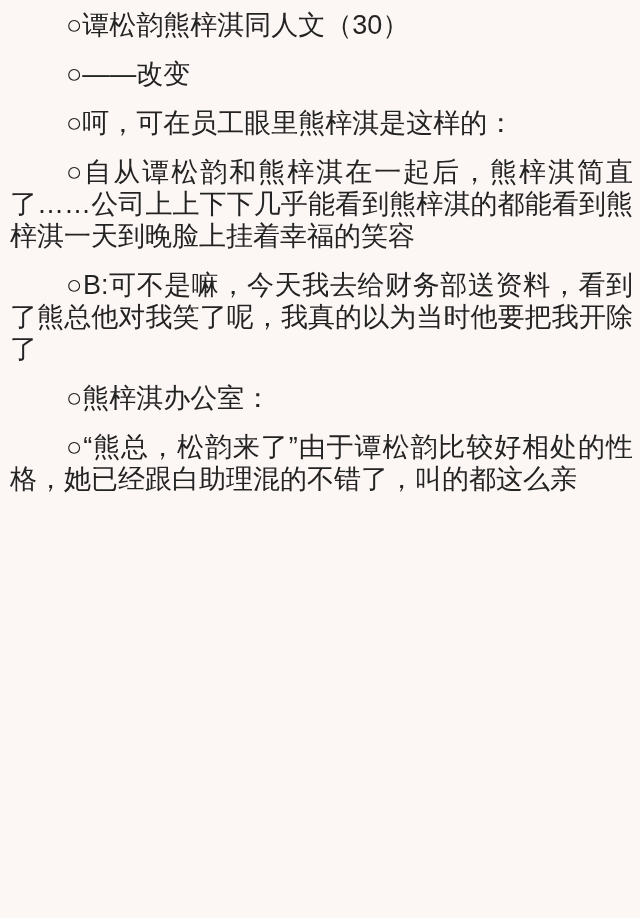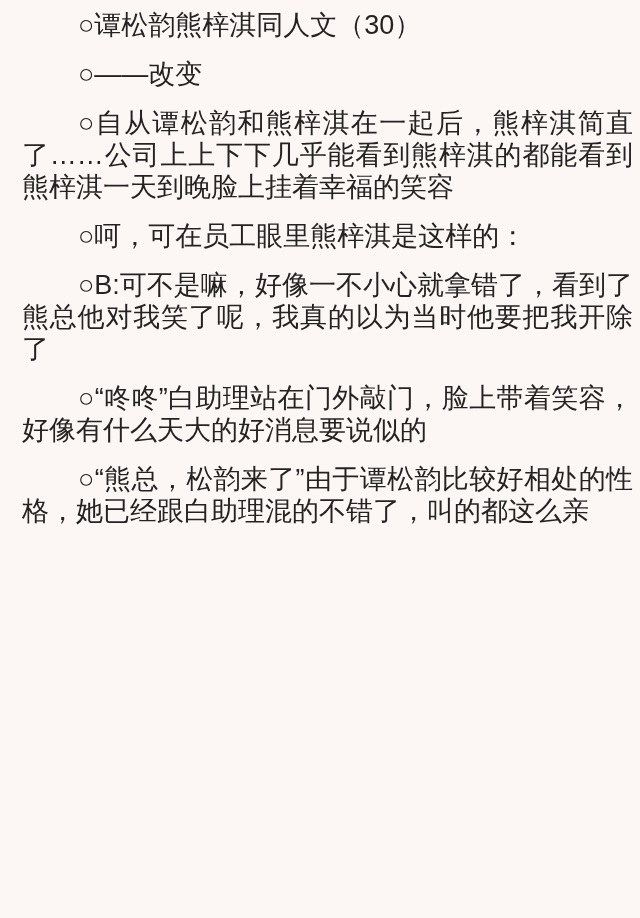--- a/index.html
+++ b/index.html
@@ -18,36 +18,36 @@
     width: 640px;
     height: 918px;
     padding: 9px 7px 0 5px;
     color: #232323;
     font-size: 27px;
     line-height: 32px;
     text-align: justify;
     text-justify: inter-character;
   }
   .doc p {
-    margin: 0 0 17px 17px;
+    margin: 0 0 17px 5px;
     text-indent: 56px;
     word-break: break-all;
   }
   .doc p.divider {
     white-space: nowrap;
     overflow: hidden;
   }
 </style>
 </head>
 <body>
 
 <div class="doc">
   <p>○谭松韵熊梓淇同人文（30）</p>
   <p>○——改变</p>
 
+  <p>○呵，可在员工眼里熊梓淇是这样的：</p>
   <p>○自从谭松韵和熊梓淇在一起后，熊梓淇简直了……公司上上下下几乎能看到熊梓淇的都能看到熊梓淇一天到晚脸上挂着幸福的笑容</p>
-  <p>○呵，可在员工眼里熊梓淇是这样的：</p>
-  <p>○B:可不是嘛，好像一不小心就拿错了，看到了熊总他对我笑了呢，我真的以为当时他要把我开除了</p>
+  <p>○B:可不是嘛，今天我去给财务部送资料，看到了熊总他对我笑了呢，我真的以为当时他要把我开除了</p>
 
 
-  <p>○“咚咚”白助理站在门外敲门，脸上带着笑容，好像有什么天大的好消息要说似的</p>
+  <p>○熊梓淇办公室：</p>
   <p>○“熊总，松韵来了”由于谭松韵比较好相处的性格，她已经跟白助理混的不错了，叫的都这么亲</p>
 </div>
 
 </body></html>

